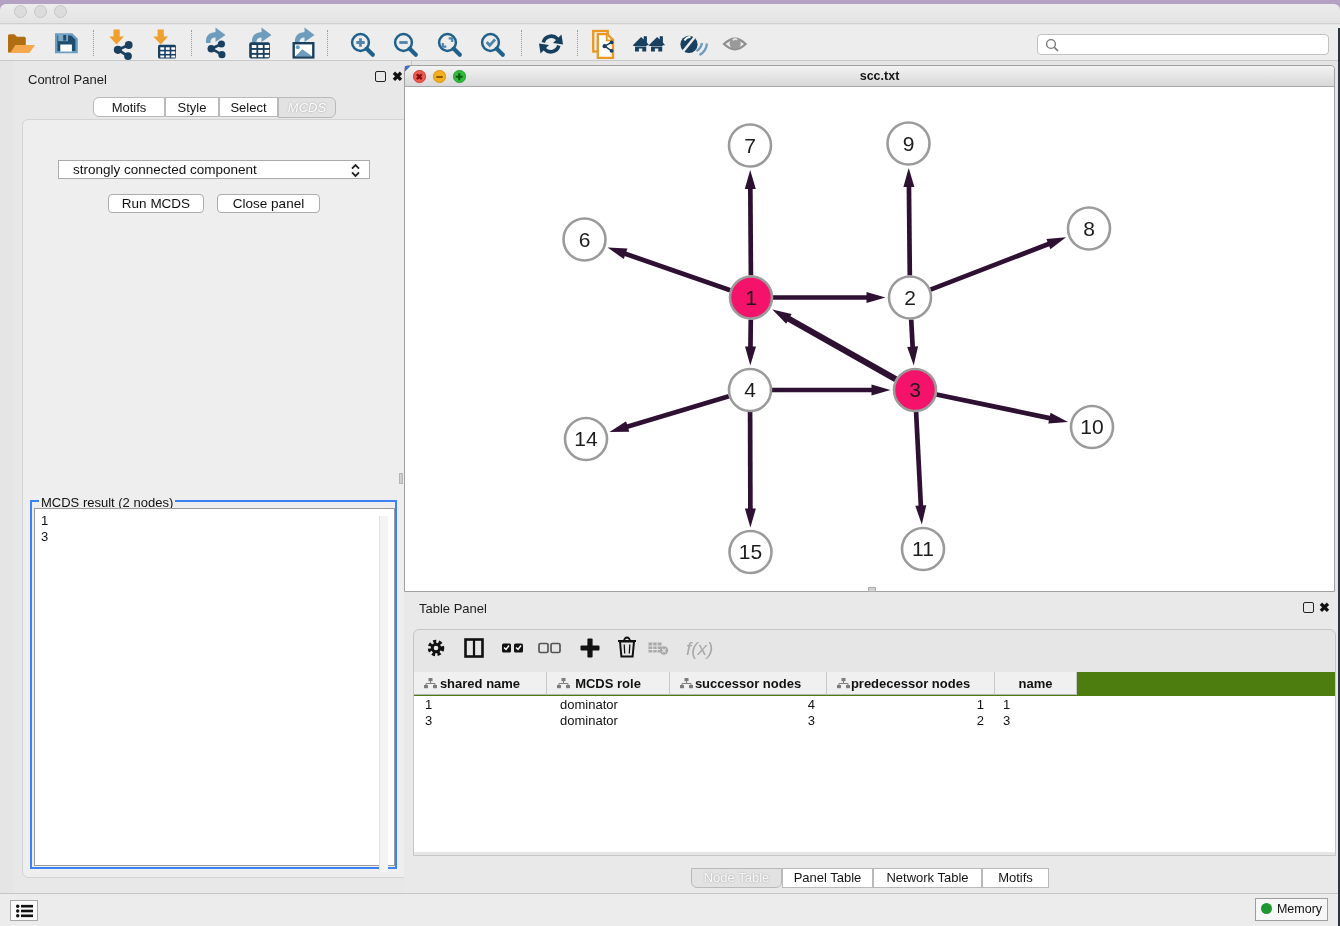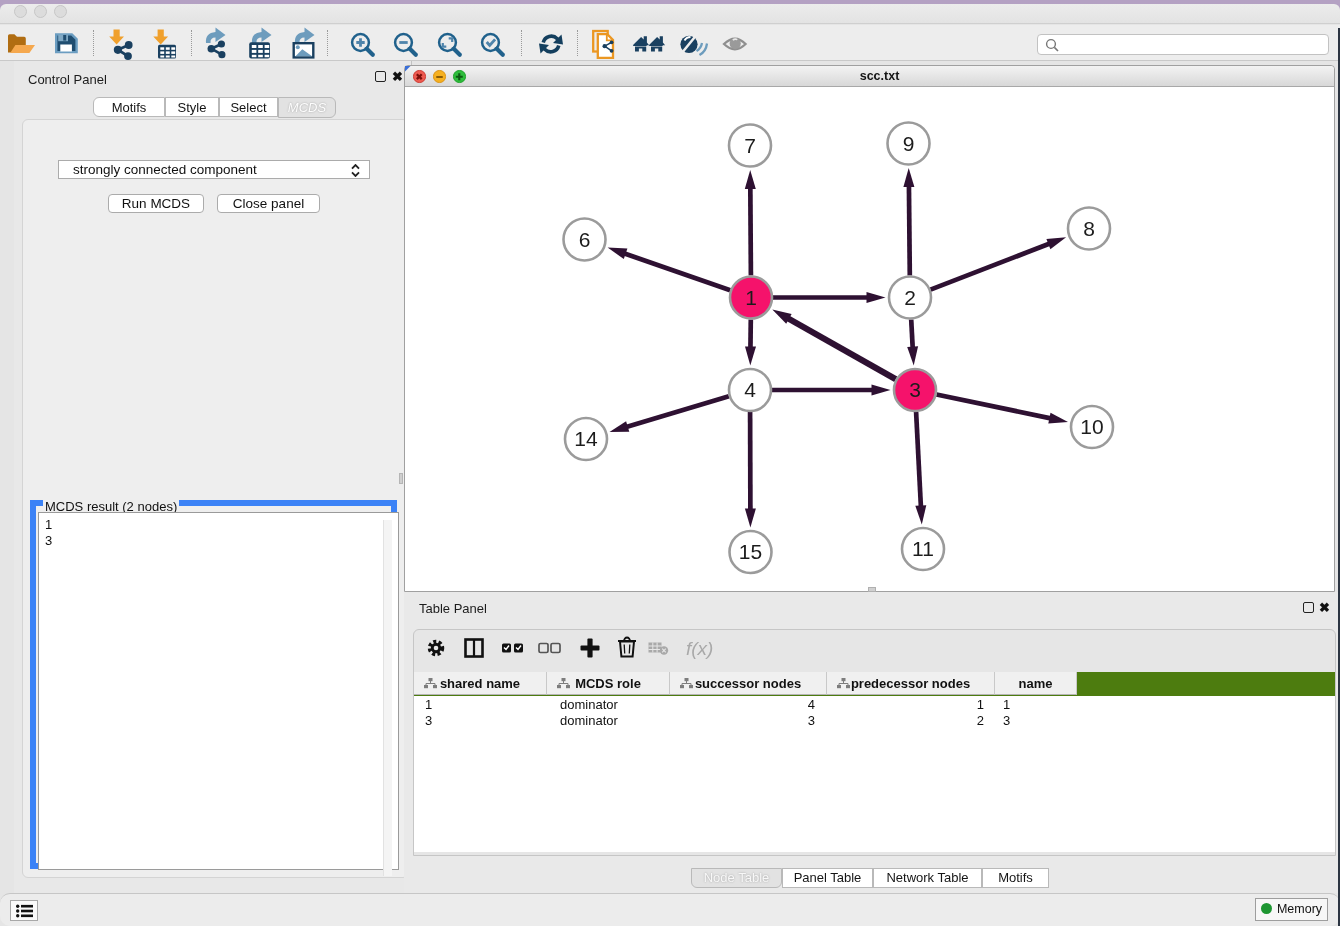--- a/index.html
+++ b/index.html
@@ -20,42 +20,42 @@
 .paneicon { position:absolute; top:10px; width:11px; height:11px; border:1.5px solid #222; border-radius:2px; }
 .paneclose { position:absolute; top:8px; font-size:13px; font-weight:bold; color:#111; }
 .tabs { position:absolute; }
 .tab { position:absolute; top:0; height:20px; background:#fff; border:1px solid #b9b9b9; font-size:13px; color:#151515; text-align:center; line-height:19px; }
 .tabsel { background:#e2e2e2; color:#fdfdfd; text-shadow:0 0 2px #9f9f9f; border-radius:0 6px 6px 0; height:21px; }
 #cpbox { position:absolute; left:8px; top:58px; width:387px; height:759px; background:#eeeeee; border:1px solid #d4d4d4; border-radius:6px; }
 #optlabel { position:absolute; left:0; top:76px; width:398px; text-align:center; font-size:13.5px; color:#1a1a1a; }
 #combo { position:absolute; left:44px; top:99px; width:312px; height:19px; background:#fff; border:1px solid #ababab; border-radius:0; font-size:13.5px; color:#111; line-height:17px; padding-left:14px; }
 .btn { position:absolute; top:133px; height:19px; background:#fff; border:1px solid #ababab; border-radius:4px; font-size:13.5px; color:#111; text-align:center; line-height:17px; }
 
-#fs { position:absolute; left:16px; top:439px; width:367px; height:369px; border:6px solid #3b82f6; }
+#fs { position:absolute; left:16px; top:439px; width:367px; height:369px; border:2px solid #3b82f6; }
 #fslegend { position:absolute; left:7px; top:-7px; background:#eeeeee; padding:0 2px; font-size:13px; color:#111; }
 #fsarea { position:absolute; left:2px; top:6px; width:361px; height:358px; background:#fff; border:1px solid #9a9a9a; font-size:13px; color:#111; line-height:16.2px; padding:4px 0 0 6px; }
 #fsscroll { position:absolute; right:6px; top:7px; width:9px; height:356px; background:#f4f4f4; border-left:1px solid #e2e2e2; }
 
 #netwin { left:404px; top:65px; width:931px; height:527px; background:#fff; border:1px solid #a0a0a0; border-radius:4px 4px 0 0; }
 #nettitle { position:absolute; left:0; top:0; width:929px; height:21px; background:linear-gradient(#f3f3f3,#d8d8d8); border-bottom:1px solid #a8a8a8; border-radius:4px 4px 0 0; }
 .mac { position:absolute; top:4px; width:12.5px; height:12.5px; border-radius:50%; font-size:9px; font-weight:bold; text-align:center; line-height:13px; }
 #netname { position:absolute; top:3px; left:10px; width:929px; text-align:center; font-size:12.5px; font-weight:bold; color:#161616; }
 
 #tpanel { left:404px; top:592px; width:934px; height:301px; background:#e9e9e9; }
 #tphead { position:absolute; left:15px; top:9px; font-size:13px; color:#1c1c1c; }
 #tbox { position:absolute; left:9px; top:37px; width:923px; height:227px; background:#e6e6e6; border:1px solid #c6c6c6; border-radius:6px 6px 0 0; overflow:hidden; }
 #thdr { position:absolute; left:0; top:42px; width:921px; height:24px; background:#4d7c0f;font-weight:bold; }
 .hcell { position:absolute; top:0; height:23px; background:#f0f0f0; border-right:1px solid #c9c9c9; border-bottom:1px solid #b5b5b5; font-size:13px; color:#111; text-align:center; line-height:23px; }
 .treeic { position:absolute; left:10px; top:6px; }
 #tdata { position:absolute; left:0; top:66px; width:921px; height:156px; background:#fff; }
 .cell { position:absolute; font-size:13px; color:#111; }
 .btab { position:absolute; top:276px; height:20px; background:#fff; border:1px solid #b9b9b9; font-size:13px; color:#151515; text-align:center; line-height:18px; }
 .btabsel { background:#e2e2e2; color:#f8f8f8; text-shadow:0 0 2px #9f9f9f; border-radius:0 0 6px 6px; }
 
-#status { left:0; top:893px; width:1340px; height:33px; background:#ececec; border-top:1px solid #c6c6c6;border-radius:10px; }
+#status { left:0; top:893px; width:1340px; height:33px; background:#ececec; border-top:1px solid #c6c6c6; }
 #listbtn { position:absolute; left:10px; top:6px; width:28px; height:21px; background:#fafafa; border:1px solid #a8a8a8; }
 #membtn { position:absolute; left:1255px; top:4px; width:73px; height:23px; background:#f7f7f7; border:1px solid #9e9e9e; font-size:12.5px; color:#111; line-height:21px; text-align:center; }
 #rightstrip { left:1338px; top:28px; width:2px; height:898px; background:#2c3542; }
 svg text { font-family:"Liberation Sans",sans-serif; }
 </style>
 </head>
 <body>
 <div class="abs" id="deskstrip"></div>
 <div class="abs" id="titlebar">
   <div class="tl" style="left:14px"></div>

